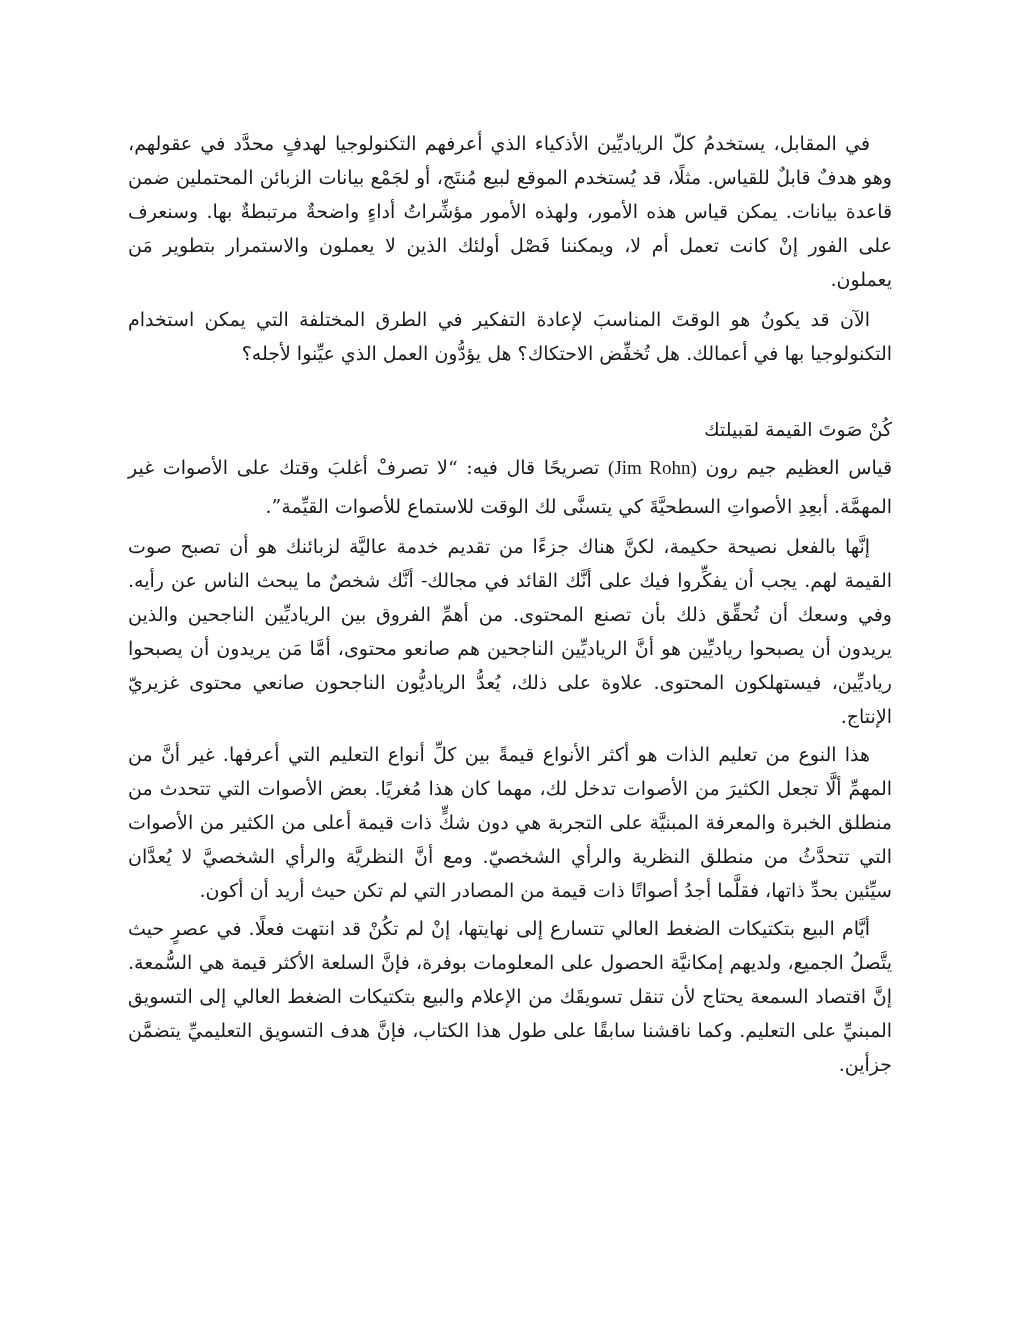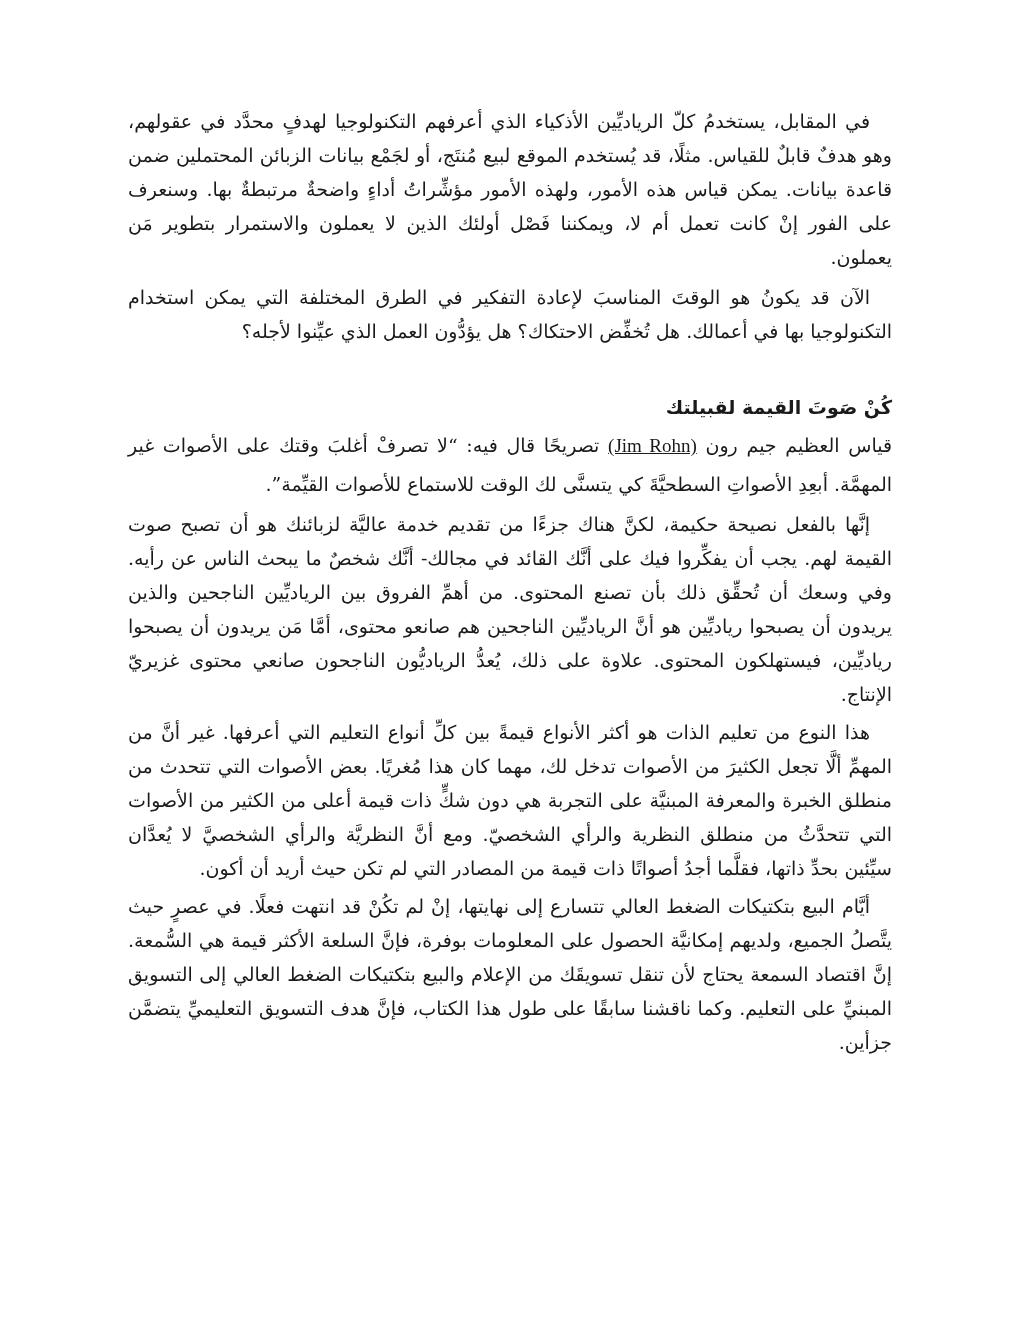--- a/index.html
+++ b/index.html
@@ -11,51 +11,50 @@
       width: 1020px;
       height: 1320px;
       position: relative;
       overflow: hidden;
       font-family: "DejaVu Serif", "Liberation Serif", serif;
       color: #1a1a1a;
     }
     .page {
       position: absolute;
       left: 128px;
-      top: 104px;
+      top: 126px;
       width: 764px;
       direction: rtl;
       text-align: justify;
       text-align-last: right;
     }
     .para {
       font-size: 19px;
       line-height: 34px;
       margin: 0 0 4px 0;
       text-indent: 22px;
     }
     .para.noindent {
       text-indent: 0;
     }
     .heading {
       font-family: "DejaVu Sans", "Liberation Sans", sans-serif;
-      font-weight: bold;
+      font-weight: normal;
       font-size: 19px;
       line-height: 30px;
       margin: 44px 0 4px 0;
       text-align: right;
     }
     .para.p1 { margin-bottom: 6px; }
     .para.p2 { margin-bottom: 0; }
     .para.wide { line-height: 38px; }
     .latin {
       direction: ltr;
       unicode-bidi: embed;
       font-family: "Liberation Serif", serif;
-      text-decoration: underline;
     }
     .cutoff {
       position: absolute;
       left: 128px;
       top: 1192px;
       width: 764px;
       height: 14px;
       overflow: hidden;
     }
   </style>

